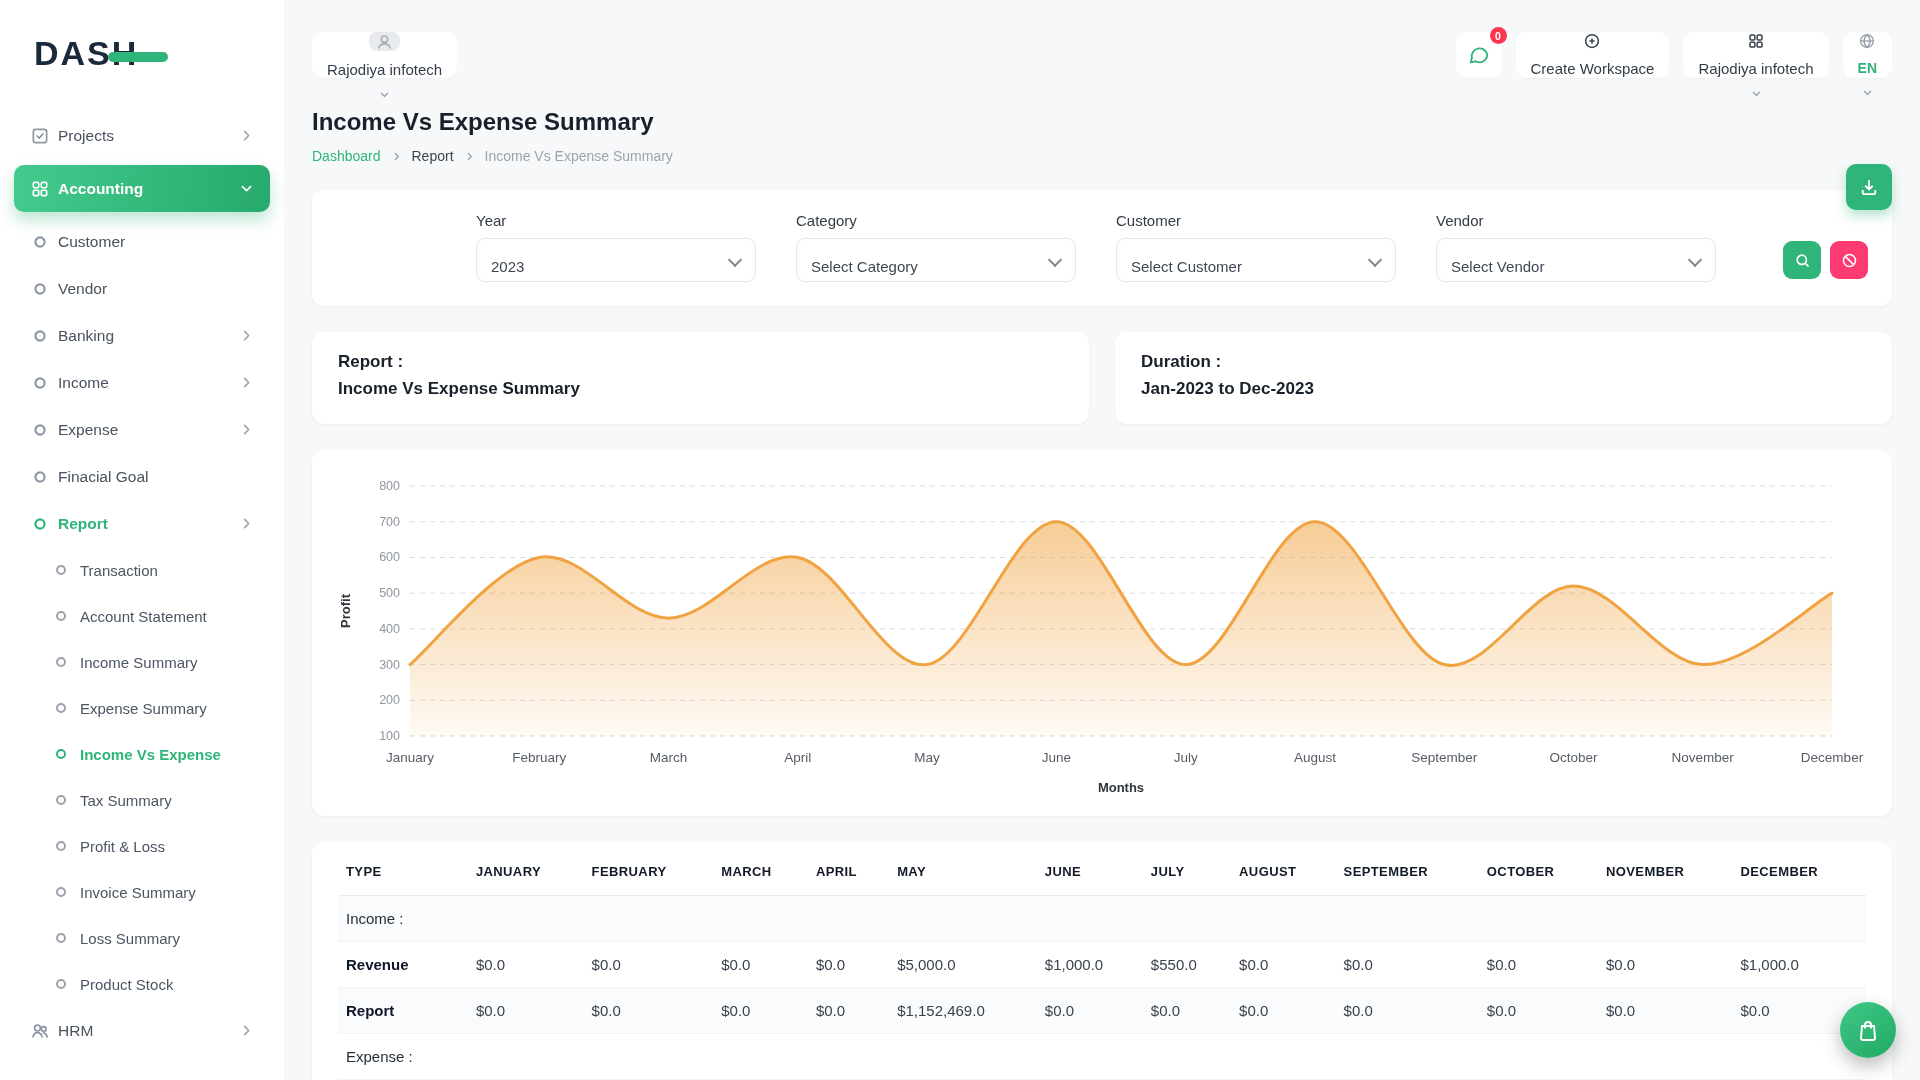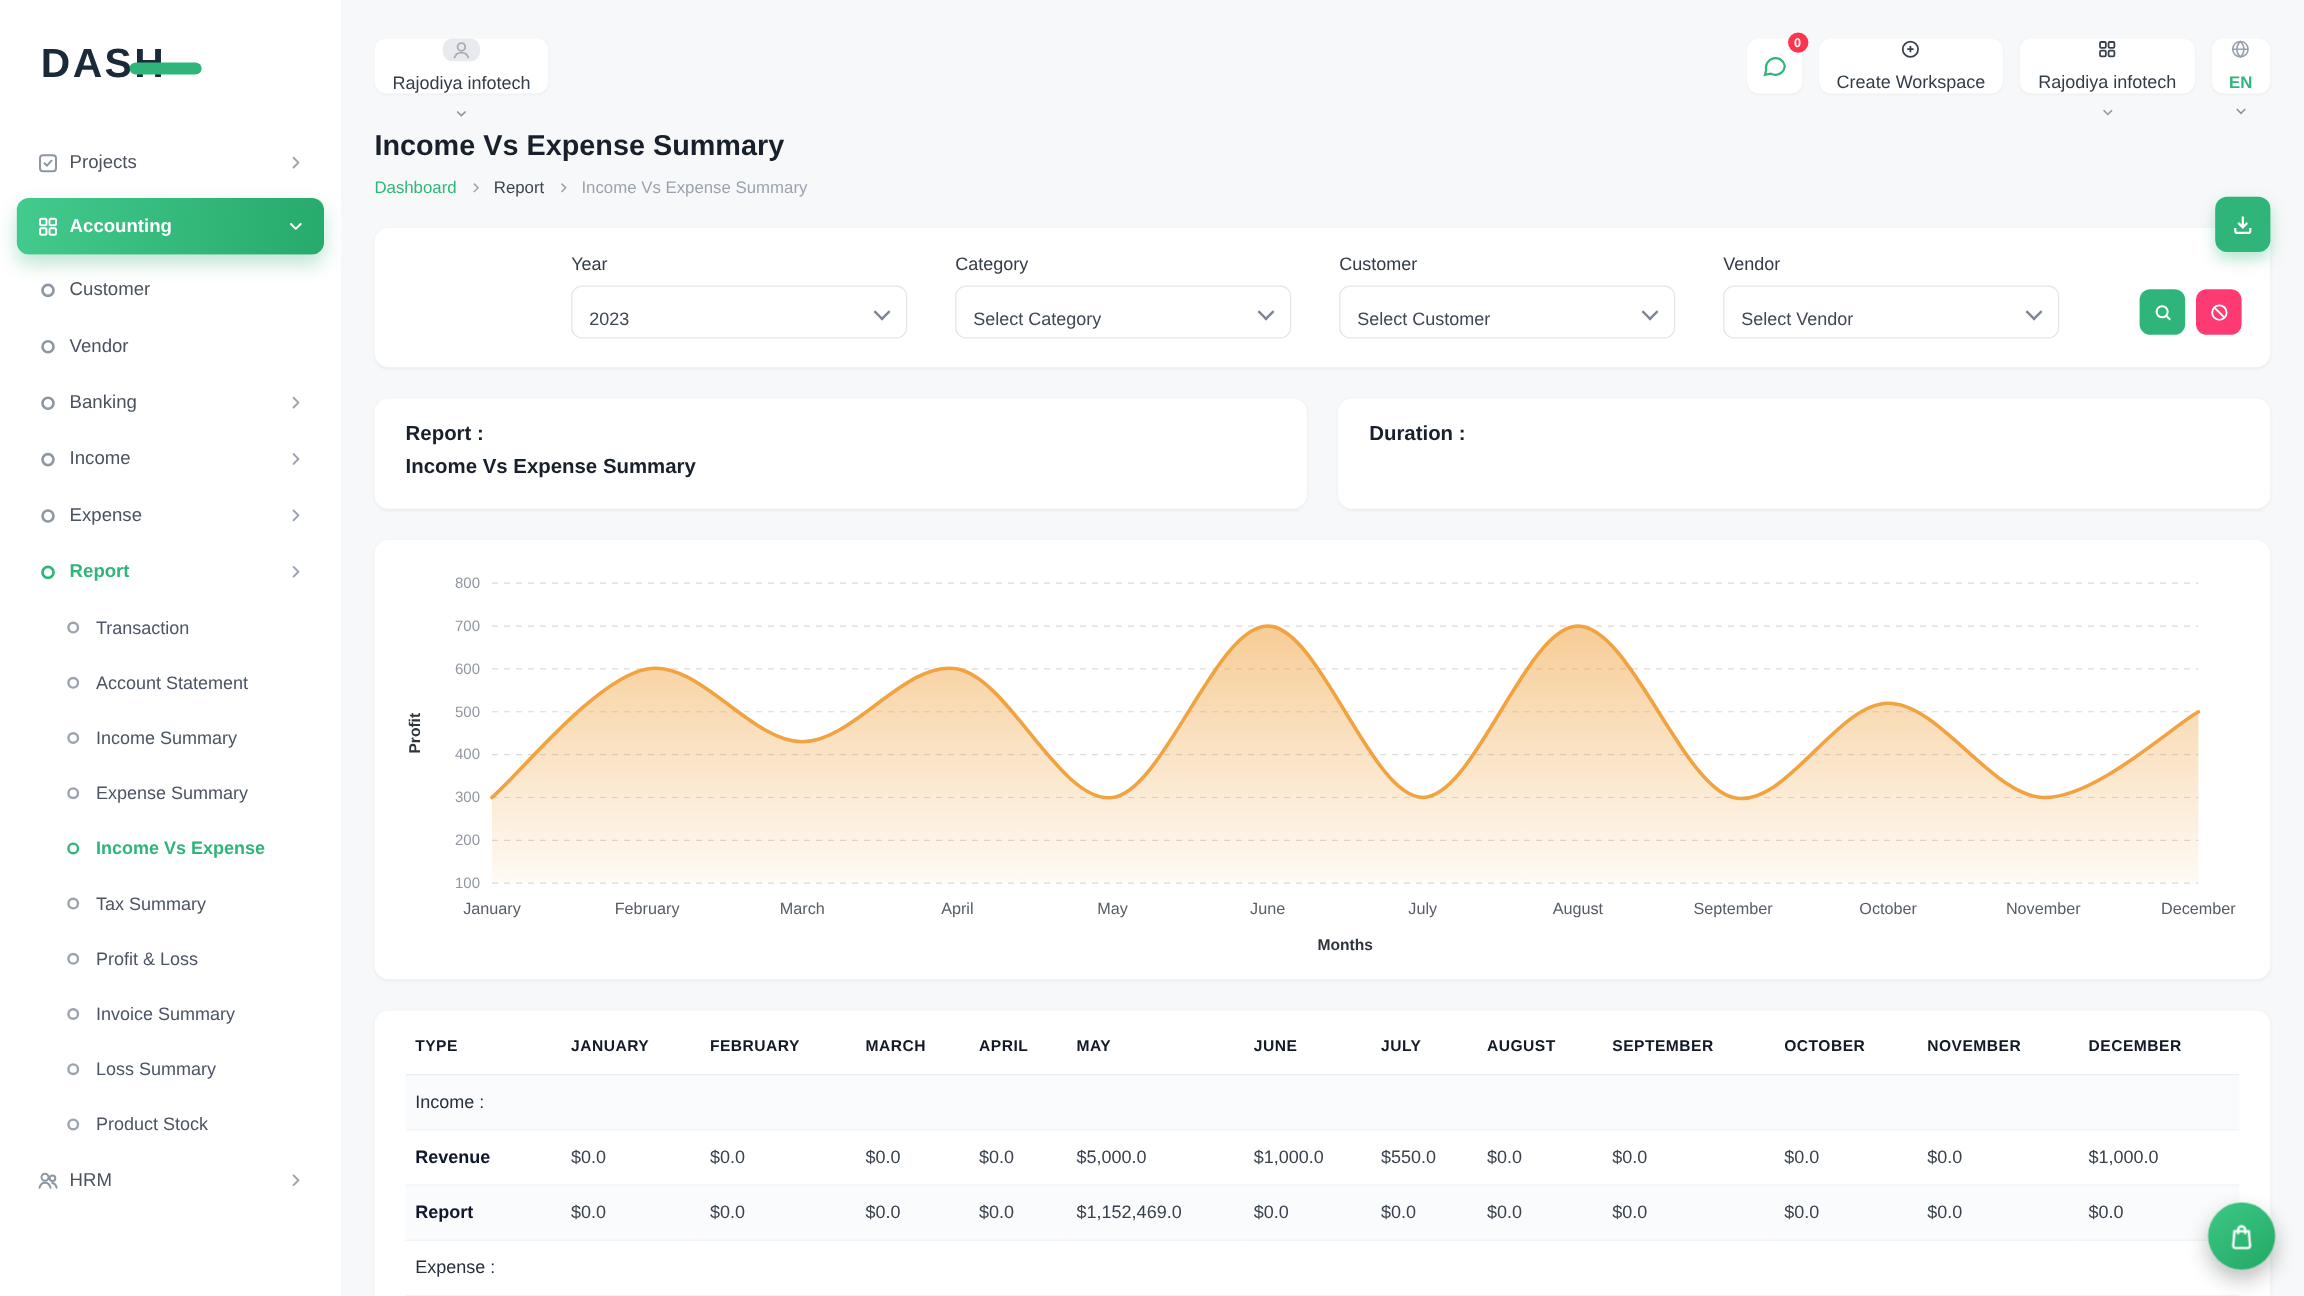--- a/index.html
+++ b/index.html
@@ -241,20 +241,28 @@
               <circle cx="12" cy="12" r="5.5"></circle>
             </svg>
           </span>
               <span class="nav-label">Expense</span>
           <span class="nav-chevron">
             <svg viewBox="0 0 24 24" fill="none" stroke="currentColor" stroke-width="2.6" stroke-linecap="round" stroke-linejoin="round">
               <polyline points="9 5.5 15.5 12 9 18.5"></polyline>
             </svg>
           </span>
         </div>
+        <div class="nav-item">
+          <span class="nav-icon">
+            <svg viewBox="0 0 24 24" fill="none" stroke="currentColor" stroke-width="2.6" stroke-linecap="round" stroke-linejoin="round">
+              <circle cx="12" cy="12" r="5.5"></circle>
+            </svg>
+          </span>
+              <span class="nav-label">Finacial Goal</span>
+        </div>
         <div class="nav-item highlight">
           <span class="nav-icon">
             <svg viewBox="0 0 24 24" fill="none" stroke="currentColor" stroke-width="2.6" stroke-linecap="round" stroke-linejoin="round">
               <circle cx="12" cy="12" r="5.5"></circle>
             </svg>
           </span>
               <span class="nav-label">Report</span>
           <span class="nav-chevron">
             <svg viewBox="0 0 24 24" fill="none" stroke="currentColor" stroke-width="2.6" stroke-linecap="round" stroke-linejoin="round">
               <polyline points="9 5.5 15.5 12 9 18.5"></polyline>
@@ -461,20 +469,21 @@
       </div>
     </section>
 
     <section class="summary-row">
       <div class="card summary-card">
         <div class="summary-title">Report :</div>
         <div class="summary-value">Income Vs Expense Summary</div>
       </div>
       <div class="card summary-card">
         <div class="summary-title">Duration :</div>
+        <div class="summary-value">Jan-2023 to Dec-2023</div>
       </div>
     </section>
 
     <section class="card chart-card">
       <svg id="chart-svg" viewBox="0 0 1540 330" preserveAspectRatio="none" style="width:100%;height:330px;display:block;">
           <defs>
             <linearGradient id="areaGrad" x1="0" y1="0" x2="0" y2="1">
     <stop offset="0" stop-color="#f0a340" stop-opacity="0.55"></stop>
     <stop offset="1" stop-color="#f0a340" stop-opacity="0.05"></stop>
   </linearGradient>

